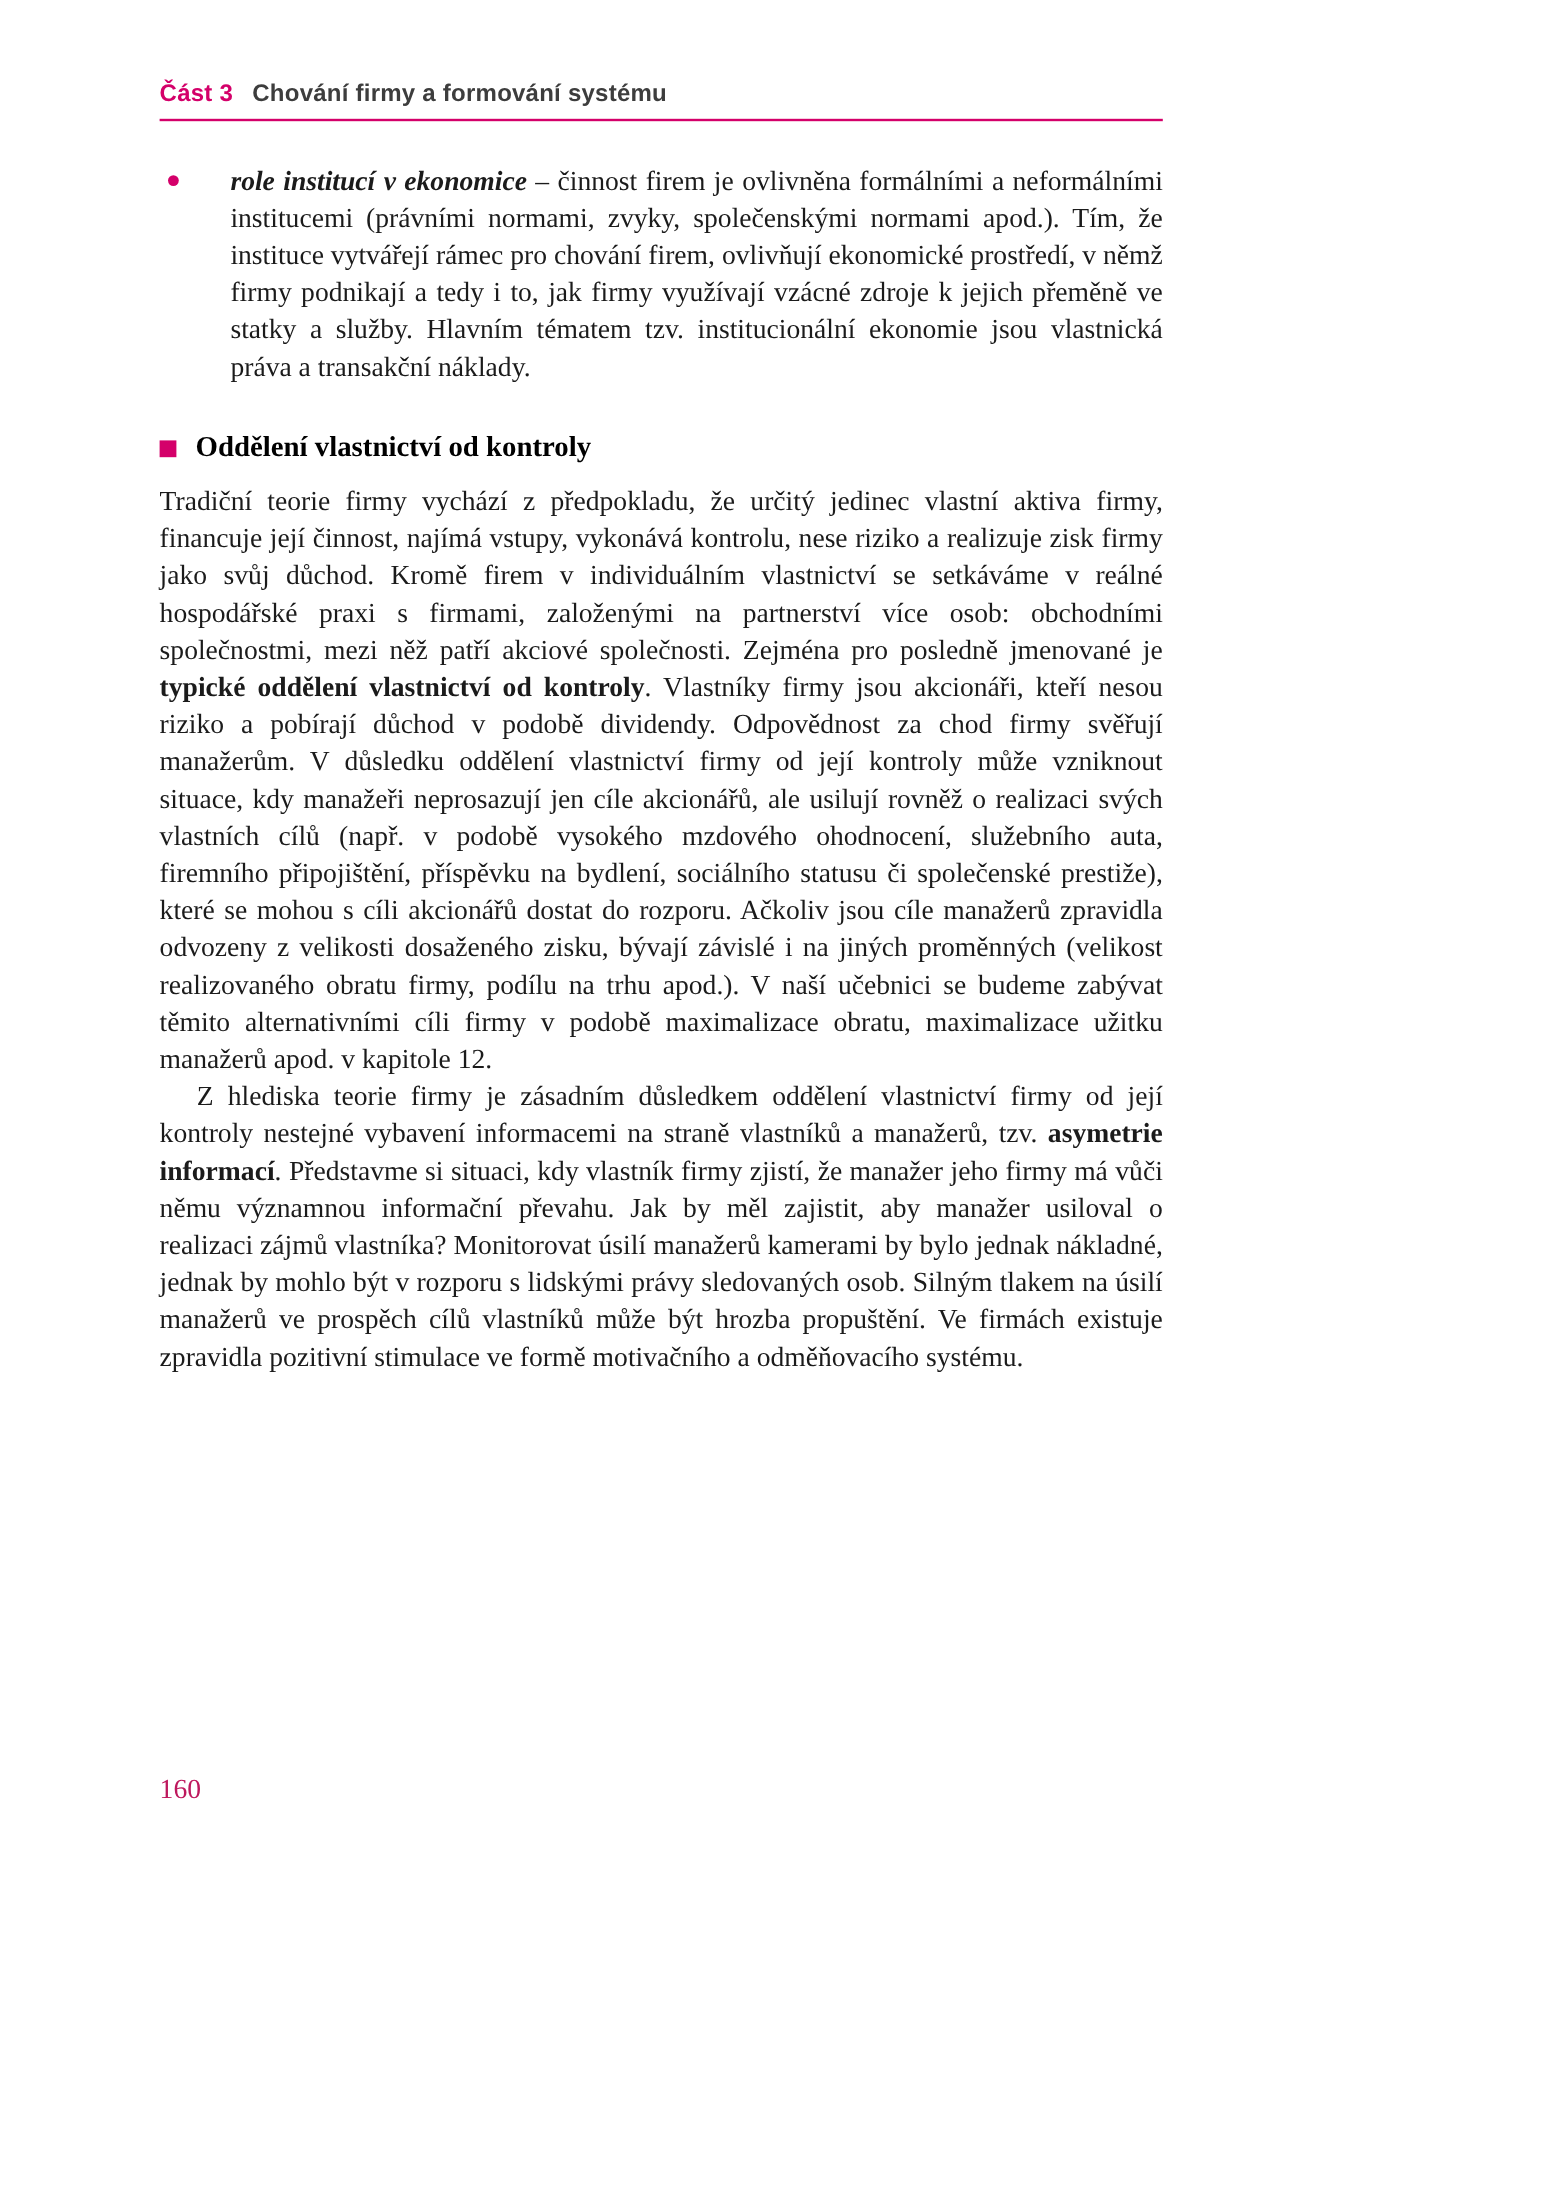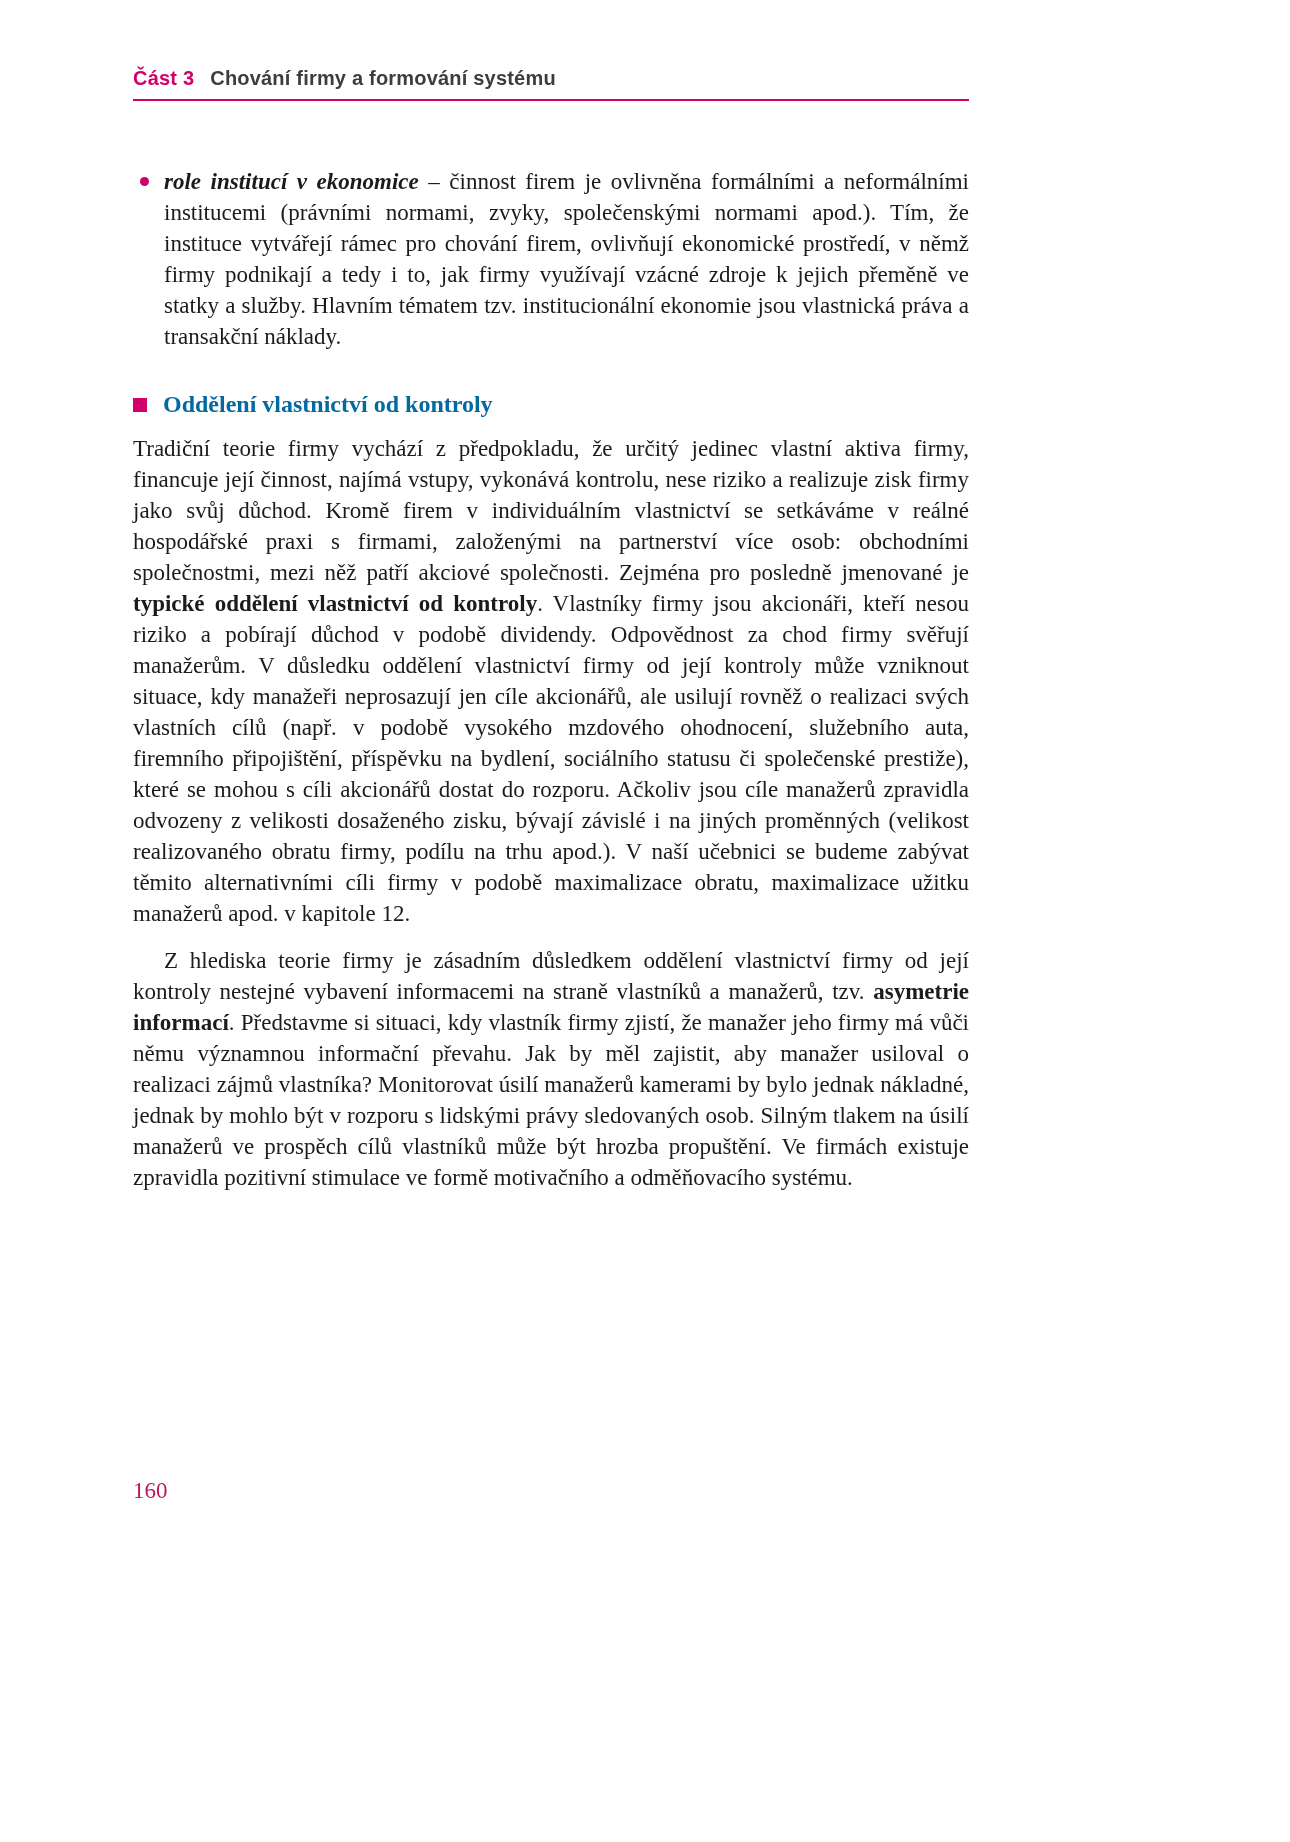--- a/index.html
+++ b/index.html
@@ -41,51 +41,52 @@
   }
   .para, .bullet-text {
     font-size: 23px;
     line-height: 31px;
     text-align: justify;
     hyphens: auto;
     -webkit-hyphens: auto;
   }
   .bullet-item {
     display: flex;
-    margin-top: 65px;
+    margin-top: 34px;
+    gap: 28px;
   }
   .bullet-dot {
     flex: none;
     width: 9px;
     height: 9px;
     border-radius: 50%;
     background: var(--accent, #d4006a);
     margin: 11px 15px 0 7px;
   }
   .para.indent { text-indent: 31px; }
   .intro { margin-top: 36px; }
   .section-heading {
     margin-top: 37px;
     font-size: 24px;
     line-height: 30px;
     font-weight: bold;
-    color: #0369a1;
+    color: #000000;
     display: flex;
     align-items: center;
   }
   .section-heading .square {
     flex: none;
     width: 14px;
     height: 14px;
     background: var(--accent, #d4006a);
     margin-right: 16px;
     margin-top: 1px;
   }
   .body-p1 { margin-top: 14px; }
-  .body-p2 { margin-top: 16px; }
+  .body-p2 { margin-top: 0; }
   .page-footer {
     position: absolute;
     left: 133px;
     top: 1478px;
     font-size: 23px;
     color: #be185d;
   }
 </style>
 </head>
 <body>

